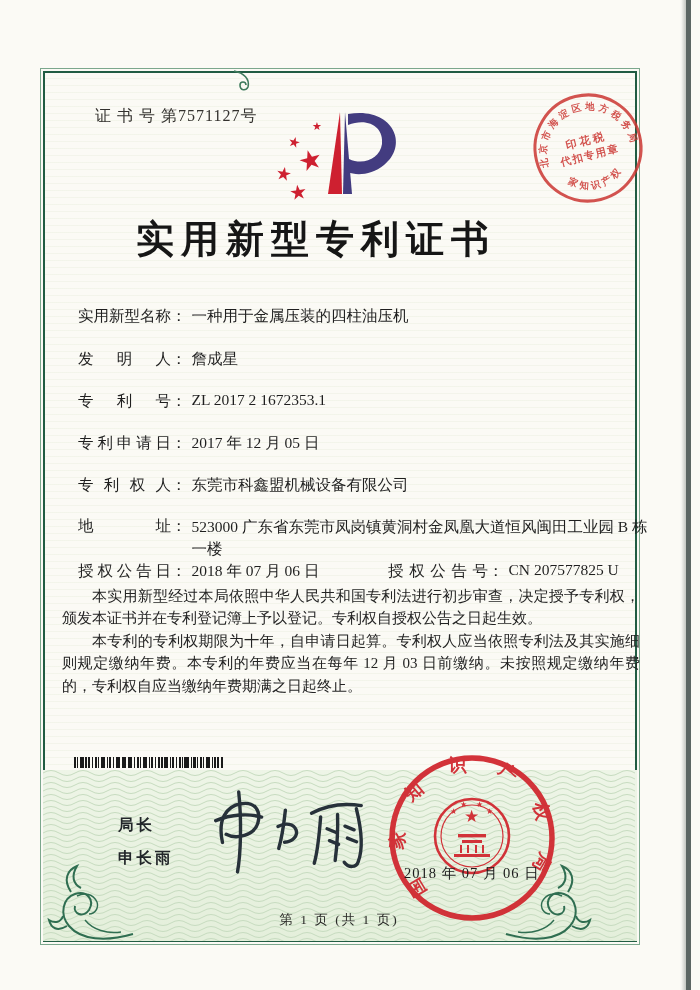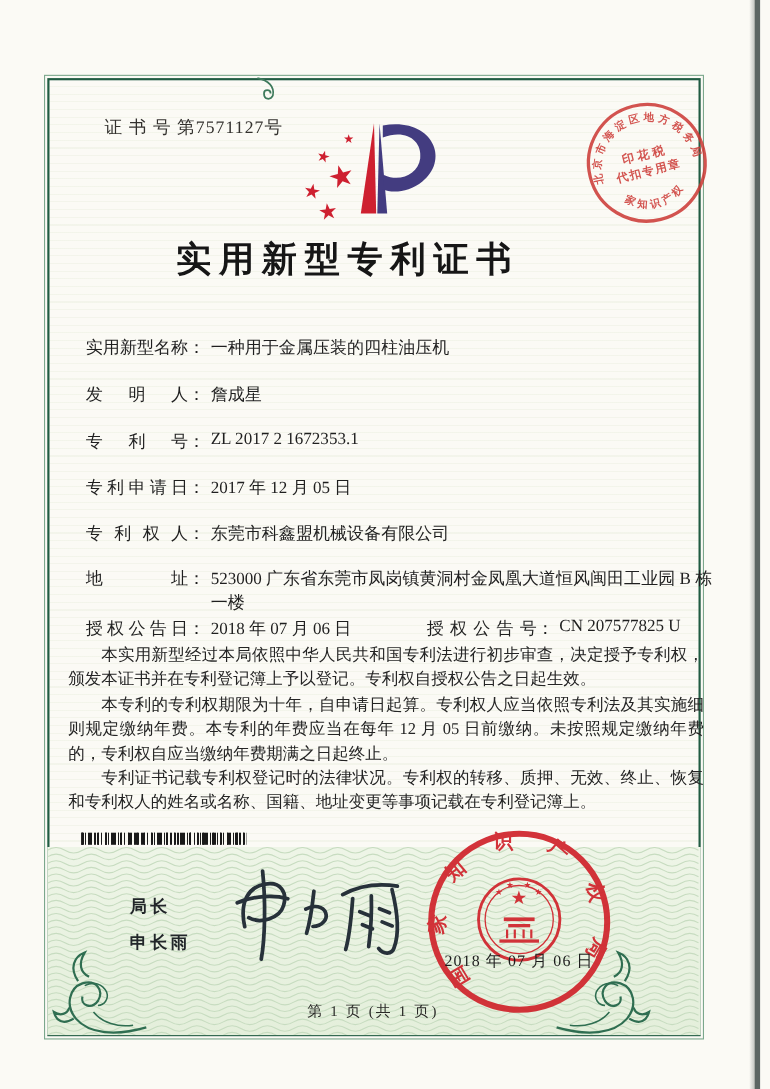--- a/index.html
+++ b/index.html
@@ -9,21 +9,21 @@
   .paper{left:0;top:0;width:700px;height:990px;background:#fbfaf5;}
   .scan-edge-right{left:686px;top:0;width:5px;height:990px;background:#5c6663;}
   .scan-edge-soft{left:681px;top:0;width:5px;height:990px;background:linear-gradient(90deg,rgba(0,0,0,0),rgba(90,100,95,.35));}
 
   
   .frame{left:40px;top:68px;width:598px;height:875px;border:1px solid #7ba78c;}
   .frame-inner{position:absolute;inset:2px;border:2.5px solid #215c43;
     background:repeating-linear-gradient(0deg, rgba(214,224,198,.22) 0 1px, rgba(0,0,0,0) 1px 7px);}
 
   .certno{left:95px;top:106px;font-size:16px;letter-spacing:1px;color:#33312e;}
-  .title{left:40px;top:214px;width:552px;text-align:center;font-size:32px;font-weight:bold;
+  .title{left:40px;top:214px;width:552px;text-align:center;font-size:38px;font-weight:bold;
          letter-spacing:7px;color:#161616;}
 
   .frow{position:absolute;left:78px;font-size:15.5px;white-space:nowrap;}
   .flabel{display:inline-block;width:93px;text-align:justify;text-align-last:justify;vertical-align:top;}
   .fcolon{display:inline-block;vertical-align:top;}
   .fvalue{display:inline-block;margin-left:5px;vertical-align:top;}
   .fvalue.wrap{white-space:normal;width:462px;line-height:22px;}
   .grantno{position:absolute;left:388px;font-size:15.5px;white-space:nowrap;}
   .grantno .flabel{width:100px;}
 
@@ -153,22 +153,21 @@
   </div>
   <div class="frow" style="top:561px">
     <span class="flabel">授权公告日</span><span class="fcolon">：</span><span class="fvalue">2018 年 07 月 06 日</span>
   </div>
   <div class="grantno" style="top:561px">
     <span class="flabel">授权公告号</span><span class="fcolon">：</span><span class="fvalue">CN 207577825 U</span>
   </div>
 
   <div class="abs body-text">
     <p>本实用新型经过本局依照中华人民共和国专利法进行初步审查，决定授予专利权，颁发本证书并在专利登记簿上予以登记。专利权自授权公告之日起生效。</p>
-    <p>本专利的专利权期限为十年，自申请日起算。专利权人应当依照专利法及其实施细则规定缴纳年费。本专利的年费应当在每年 12 月 05 日前缴纳。未按照规定缴纳年费的，专利权自应当缴纳年费期满之日起终止。</p>
-    <p>专利证书记载专利权登记时的法律状况。专利权的转移、质押、无效、终止、恢复和专利权人的姓名或名称、国籍、地址变更等事项记载在专利登记簿上。</p>
+    <p>本专利的专利权期限为十年，自申请日起算。专利权人应当依照专利法及其实施细则规定缴纳年费。本专利的年费应当在每年 12 月 03 日前缴纳。未按照规定缴纳年费的，专利权自应当缴纳年费期满之日起终止。</p>
   </div>
 
   <div class="abs barcode"></div>
 
   <div class="abs signer">
     <div>局长</div>
     <div>申长雨</div>
   </div>
 
   <div class="abs signature">

